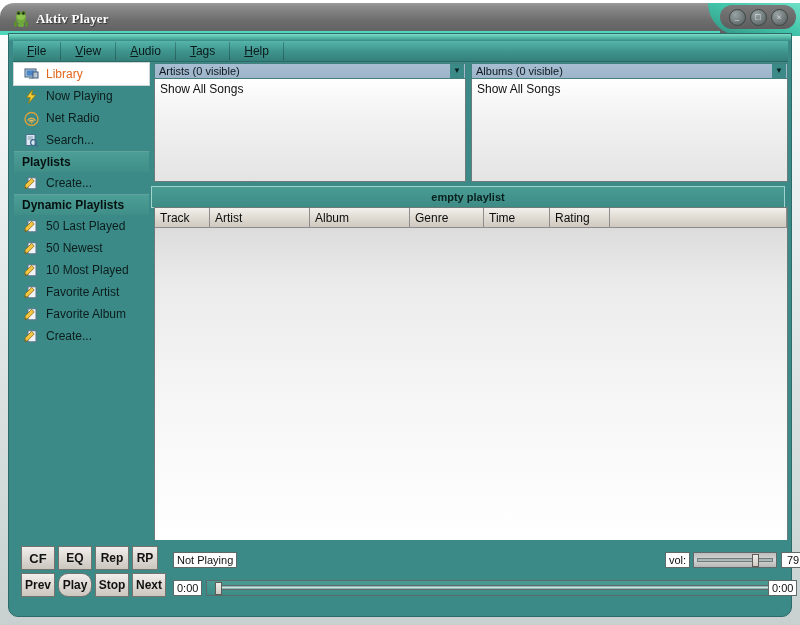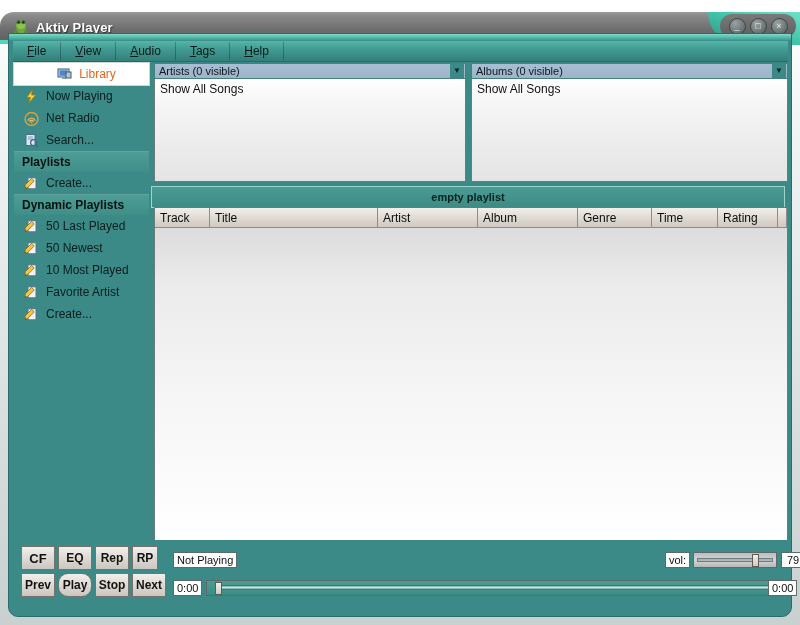--- a/index.html
+++ b/index.html
@@ -11,23 +11,24 @@
   }
 
   #app {
     position: relative;
     width: 800px; height: 625px;
     background: linear-gradient(180deg,#ffffff 0%, #e9eded 35%, #c8d0d0 100%);
   }
 
   
   .titlebar {
-    position: absolute; left: 0; top: 12px; width: 800px; height: 32px;
+    position: absolute; left: 0; top: 3px; width: 800px; height: 32px;
     background: linear-gradient(180deg,#9b9b9b 0%, #8a8a8a 12%, #6d6d6d 55%, #5e5e5e 100%);
     border-top-left-radius: 14px;
+    font-family: Liberation Serif, serif;
   }
   .titlebar::after {
     content:""; position:absolute; left:0; bottom:0; width: 720px; height: 4px;
     background:#4fd6bb;
   }
   .tb-corner {
     position:absolute; right:0; top:0; width: 92px; height: 33px;
     background: linear-gradient(200deg,#6fe0c8 0%, #43c6ab 45%, #2f8f7e 100%);
     border-bottom-left-radius: 40px;
   }
@@ -93,21 +94,20 @@
     border-top:1px solid rgba(255,255,255,.18);
   }
   .sb-item {
     height:22px; display:flex; align-items:center; gap:7px;
     padding-left:10px; font-size:12px; color:#0b1d1c;
     cursor:default;
   }
   .sb-item.selected {
     background:#ffffff; color:#e2661c; font-weight:normal;
     box-shadow: 0 0 0 1px #cfd6d6;
-    justify-content: center;
   }
   .sb-ico { width:15px; height:15px; flex:0 0 15px; position:relative; }
 
   
   .panel-hdr {
     position:absolute; height:16px;
     background: linear-gradient(180deg,#a8bed2 0%, #9db4c9 100%);
     border:1px solid #44807d;
     font-size:11px; color:#101820;
     padding-left:4px; line-height:14px;
@@ -311,20 +311,28 @@
               <polygon points="1.2,11 1,12.6 2.6,12.2" fill="#5a4a18"></polygon>
             </svg></span>
           <span>Favorite Artist</span>
         </div>
         <div class="sb-item">
           <span class="sb-ico"><svg width="15" height="15" viewBox="0 0 15 15">
               <rect x="4" y="1.8" width="8" height="11" fill="#f0f4f7" stroke="#5a7389"></rect>
               <polygon points="1.2,8.8 7.6,2.4 10.2,5 3.8,11.4 1,12.6" fill="#f2c542" stroke="#8a6a10" stroke-width="0.8"></polygon>
               <polygon points="1.2,11 1,12.6 2.6,12.2" fill="#5a4a18"></polygon>
             </svg></span>
+          <span>Favorite Album</span>
+        </div>
+        <div class="sb-item">
+          <span class="sb-ico"><svg width="15" height="15" viewBox="0 0 15 15">
+              <rect x="4" y="1.8" width="8" height="11" fill="#f0f4f7" stroke="#5a7389"></rect>
+              <polygon points="1.2,8.8 7.6,2.4 10.2,5 3.8,11.4 1,12.6" fill="#f2c542" stroke="#8a6a10" stroke-width="0.8"></polygon>
+              <polygon points="1.2,11 1,12.6 2.6,12.2" fill="#5a4a18"></polygon>
+            </svg></span>
           <span>Create...</span>
         </div>
       </div>
 
     <div class="panel-hdr" style="left:145px; top:29px; width:312px;">
       <span>Artists (0 visible)</span>
       <span class="panel-arrow">▼</span>
     </div>
     <div class="panel-list" style="left:145px; top:45px; width:312px; height:103px;">
       <div class="row">Show All Songs</div>
@@ -336,21 +344,20 @@
     </div>
     <div class="panel-list" style="left:462px; top:45px; width:317px; height:103px;">
       <div class="row">Show All Songs</div>
     </div>
 
     <div class="pl-title" style="left:142px; top:152px; width:634px; height:22px;">empty playlist</div>
 
     <div class="pl-wrap" style="left:145px; top:173px; width:634px; height:333px;">
       <div class="pl-head" id="plhead">
           <div class="pl-th" style="width: 55px;">Track</div>
-          <div class="pl-th" style="width: 168px;">Title</div>
           <div class="pl-th" style="width: 100px;">Artist</div>
           <div class="pl-th" style="width: 100px;">Album</div>
           <div class="pl-th" style="width: 74px;">Genre</div>
           <div class="pl-th" style="width: 66px;">Time</div>
           <div class="pl-th" style="width: 60px;">Rating</div>
           <div class="pl-th" style="flex: 1 1 0%;"></div>
         </div>
       <div class="pl-body" id="plbody"></div>
     </div>
 

